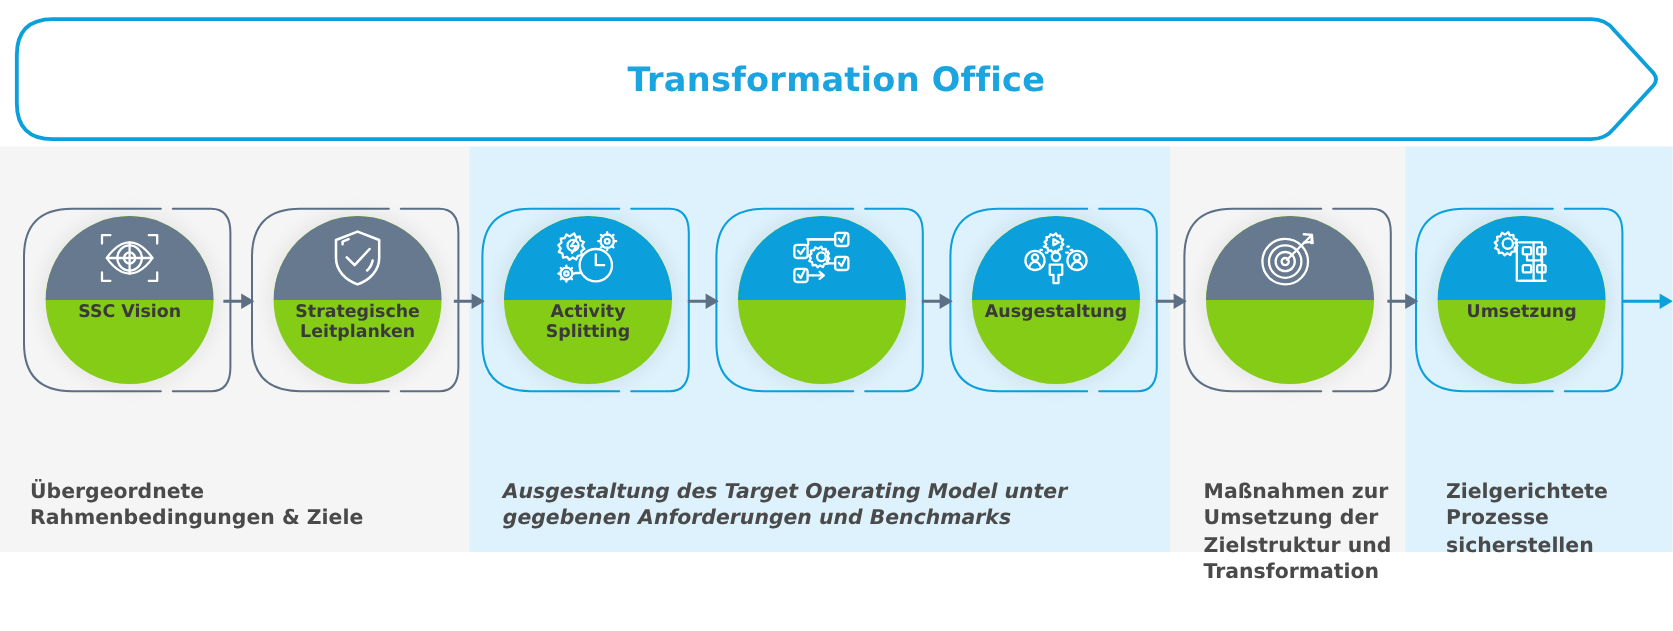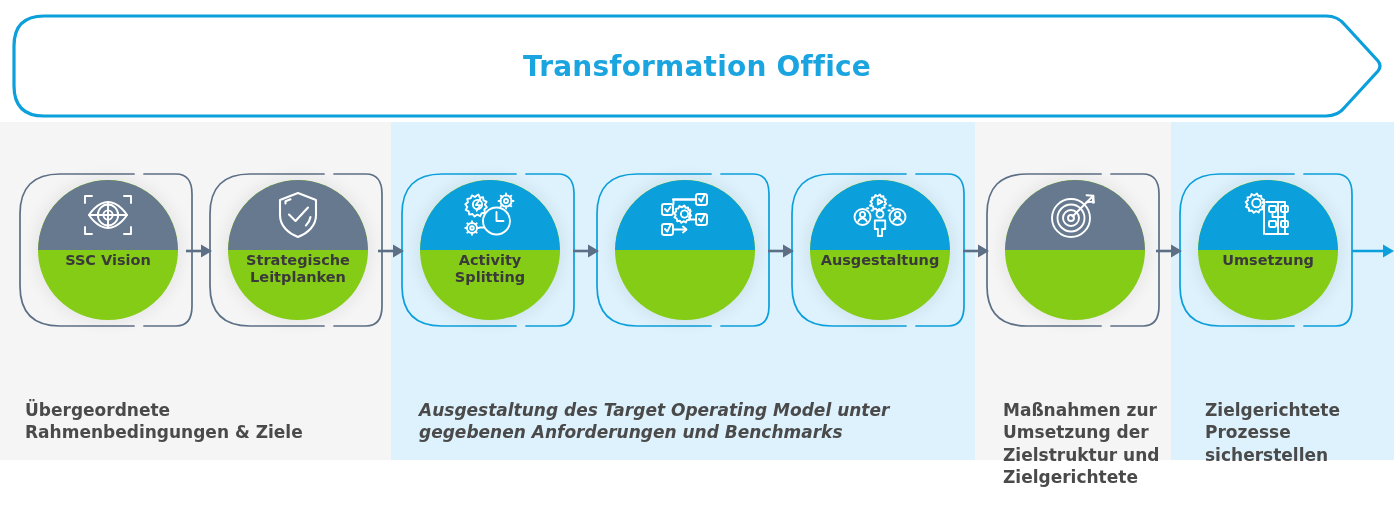--- a/index.html
+++ b/index.html
@@ -288,19 +288,19 @@
       </div>
     </div>
   <div id="captions">
       <div class="caption" style="left: 25px;">Übergeordnete
 Rahmenbedingungen &amp; Ziele</div>
       <div class="caption" style="left: 419px; font-style: italic;">Ausgestaltung des Target Operating Model unter
 gegebenen Anforderungen und Benchmarks</div>
       <div class="caption" style="left: 1003px;">Maßnahmen zur
 Umsetzung der
 Zielstruktur und
-Zielgerichtete</div>
+Transformation</div>
       <div class="caption" style="left: 1205px;">Zielgerichtete
 Prozesse
 sicherstellen</div>
     </div>
 
 </div>
 
 </body></html>

